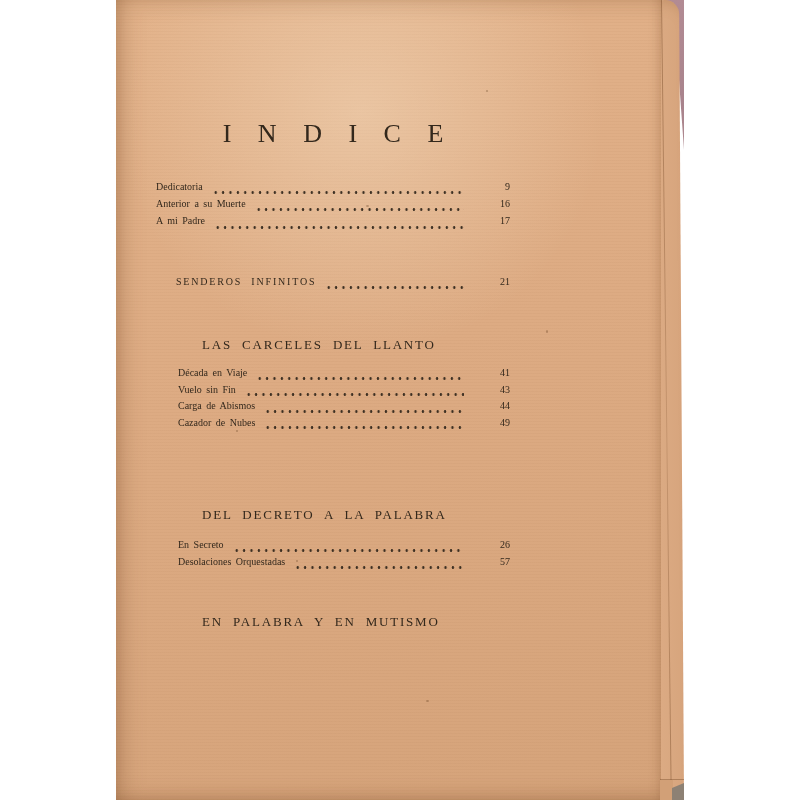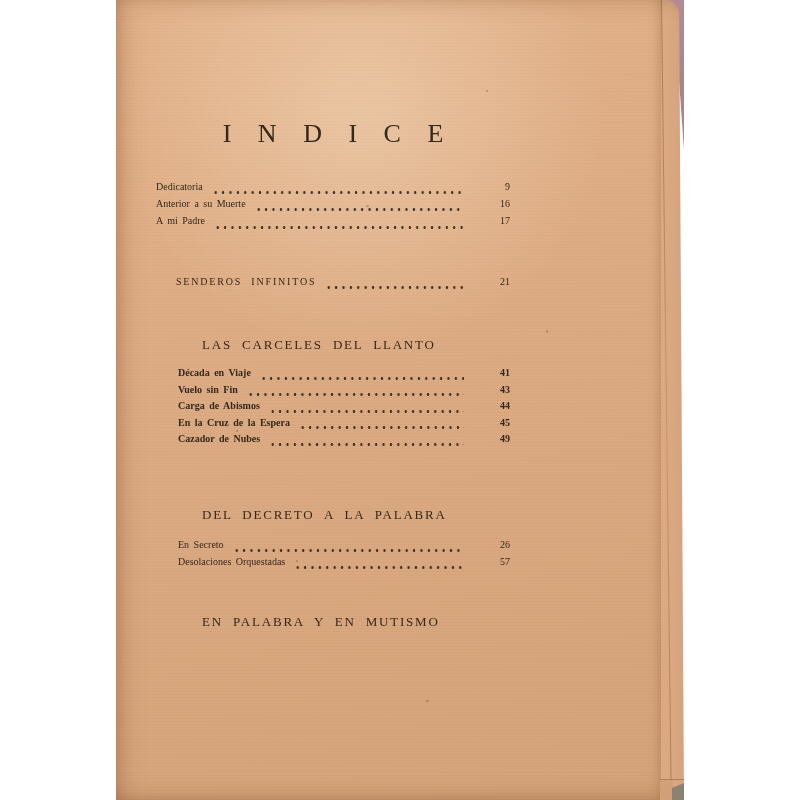--- a/index.html
+++ b/index.html
@@ -61,21 +61,21 @@
   }
   .title{
     position:absolute;top:119px;left:0;right:0;text-align:center;
     font-size:26px;letter-spacing:10px;padding-left:10px;
   }
   .grp{position:absolute;left:0;right:0;}
   .row{
     display:flex;align-items:baseline;height:17.2px;
     font-size:10px;word-spacing:2px;
   }
-  .grp-b .row{height:16.6px;font-weight:bold;}
+  .grp-b .row{height:16.6px;}
   .grp-d .row{height:17.5px;}
   .row .lbl{white-space:nowrap;}
   .row .dots{
     flex:1;height:5px;align-self:flex-end;margin:0 12px 3px 9px;
     background-image:radial-gradient(circle, rgba(50,39,28,.95) 1.05px, rgba(0,0,0,0) 1.5px);
     background-size:7.4px 5px;background-repeat:repeat-x;background-position:0 50%;
   }
   .row .num{width:34px;text-align:right;flex:none;}
   .caps{letter-spacing:1.8px;word-spacing:5px;}
   .heading{position:absolute;left:1px;font-size:13px;letter-spacing:1.8px;word-spacing:5px;margin-left:45px;}
@@ -149,25 +149,20 @@
         <span class="lbl">Vuelo sin Fin</span>
         <span class="dots"></span>
         <span class="num">43</span>
       </div>
       <div class="row sub">
         <span class="lbl">Carga de Abismos</span>
         <span class="dots"></span>
         <span class="num">44</span>
       </div>
       <div class="row sub">
-        <span class="lbl">En la Cruz de la Espera</span>
-        <span class="dots"></span>
-        <span class="num">45</span>
-      </div>
-      <div class="row sub">
         <span class="lbl">Cazador de Nubes</span>
         <span class="dots"></span>
         <span class="num">49</span>
       </div>
     </div>
 
     <div class="heading h-d">DEL DECRETO A LA PALABRA</div>
     <div class="grp g-d2">
       <div class="row sub">
         <span class="lbl">En Secreto</span>

